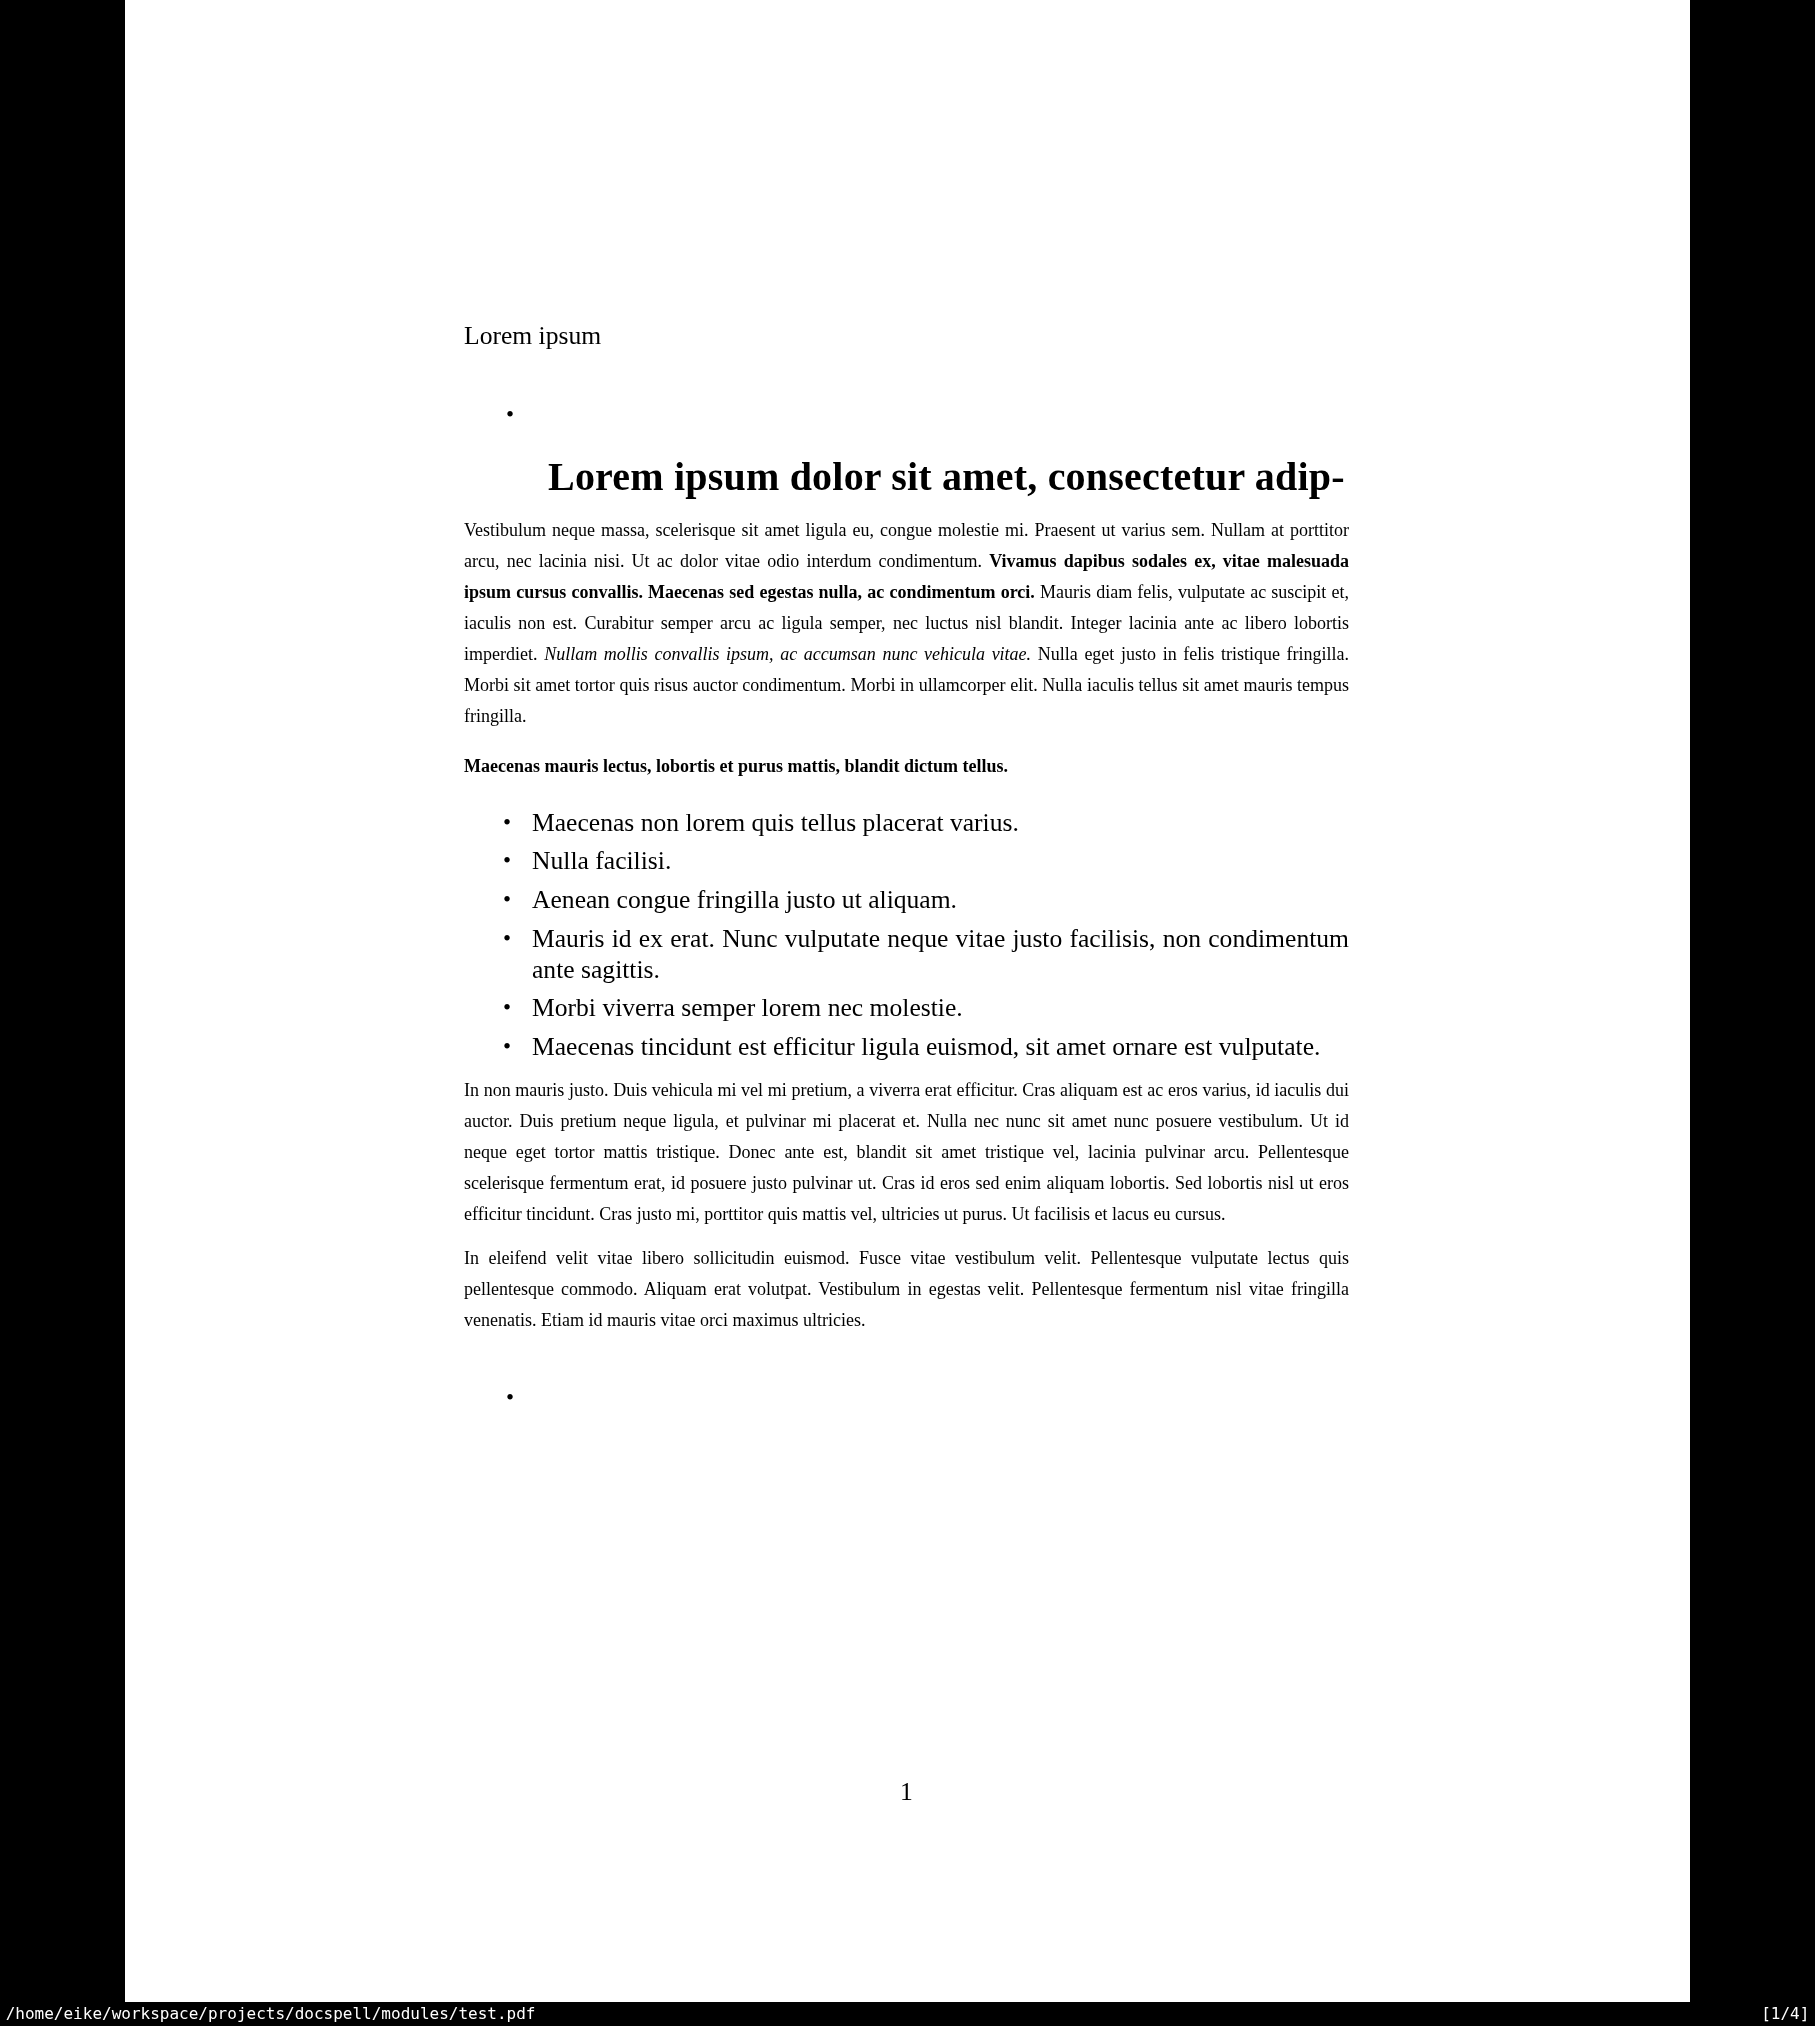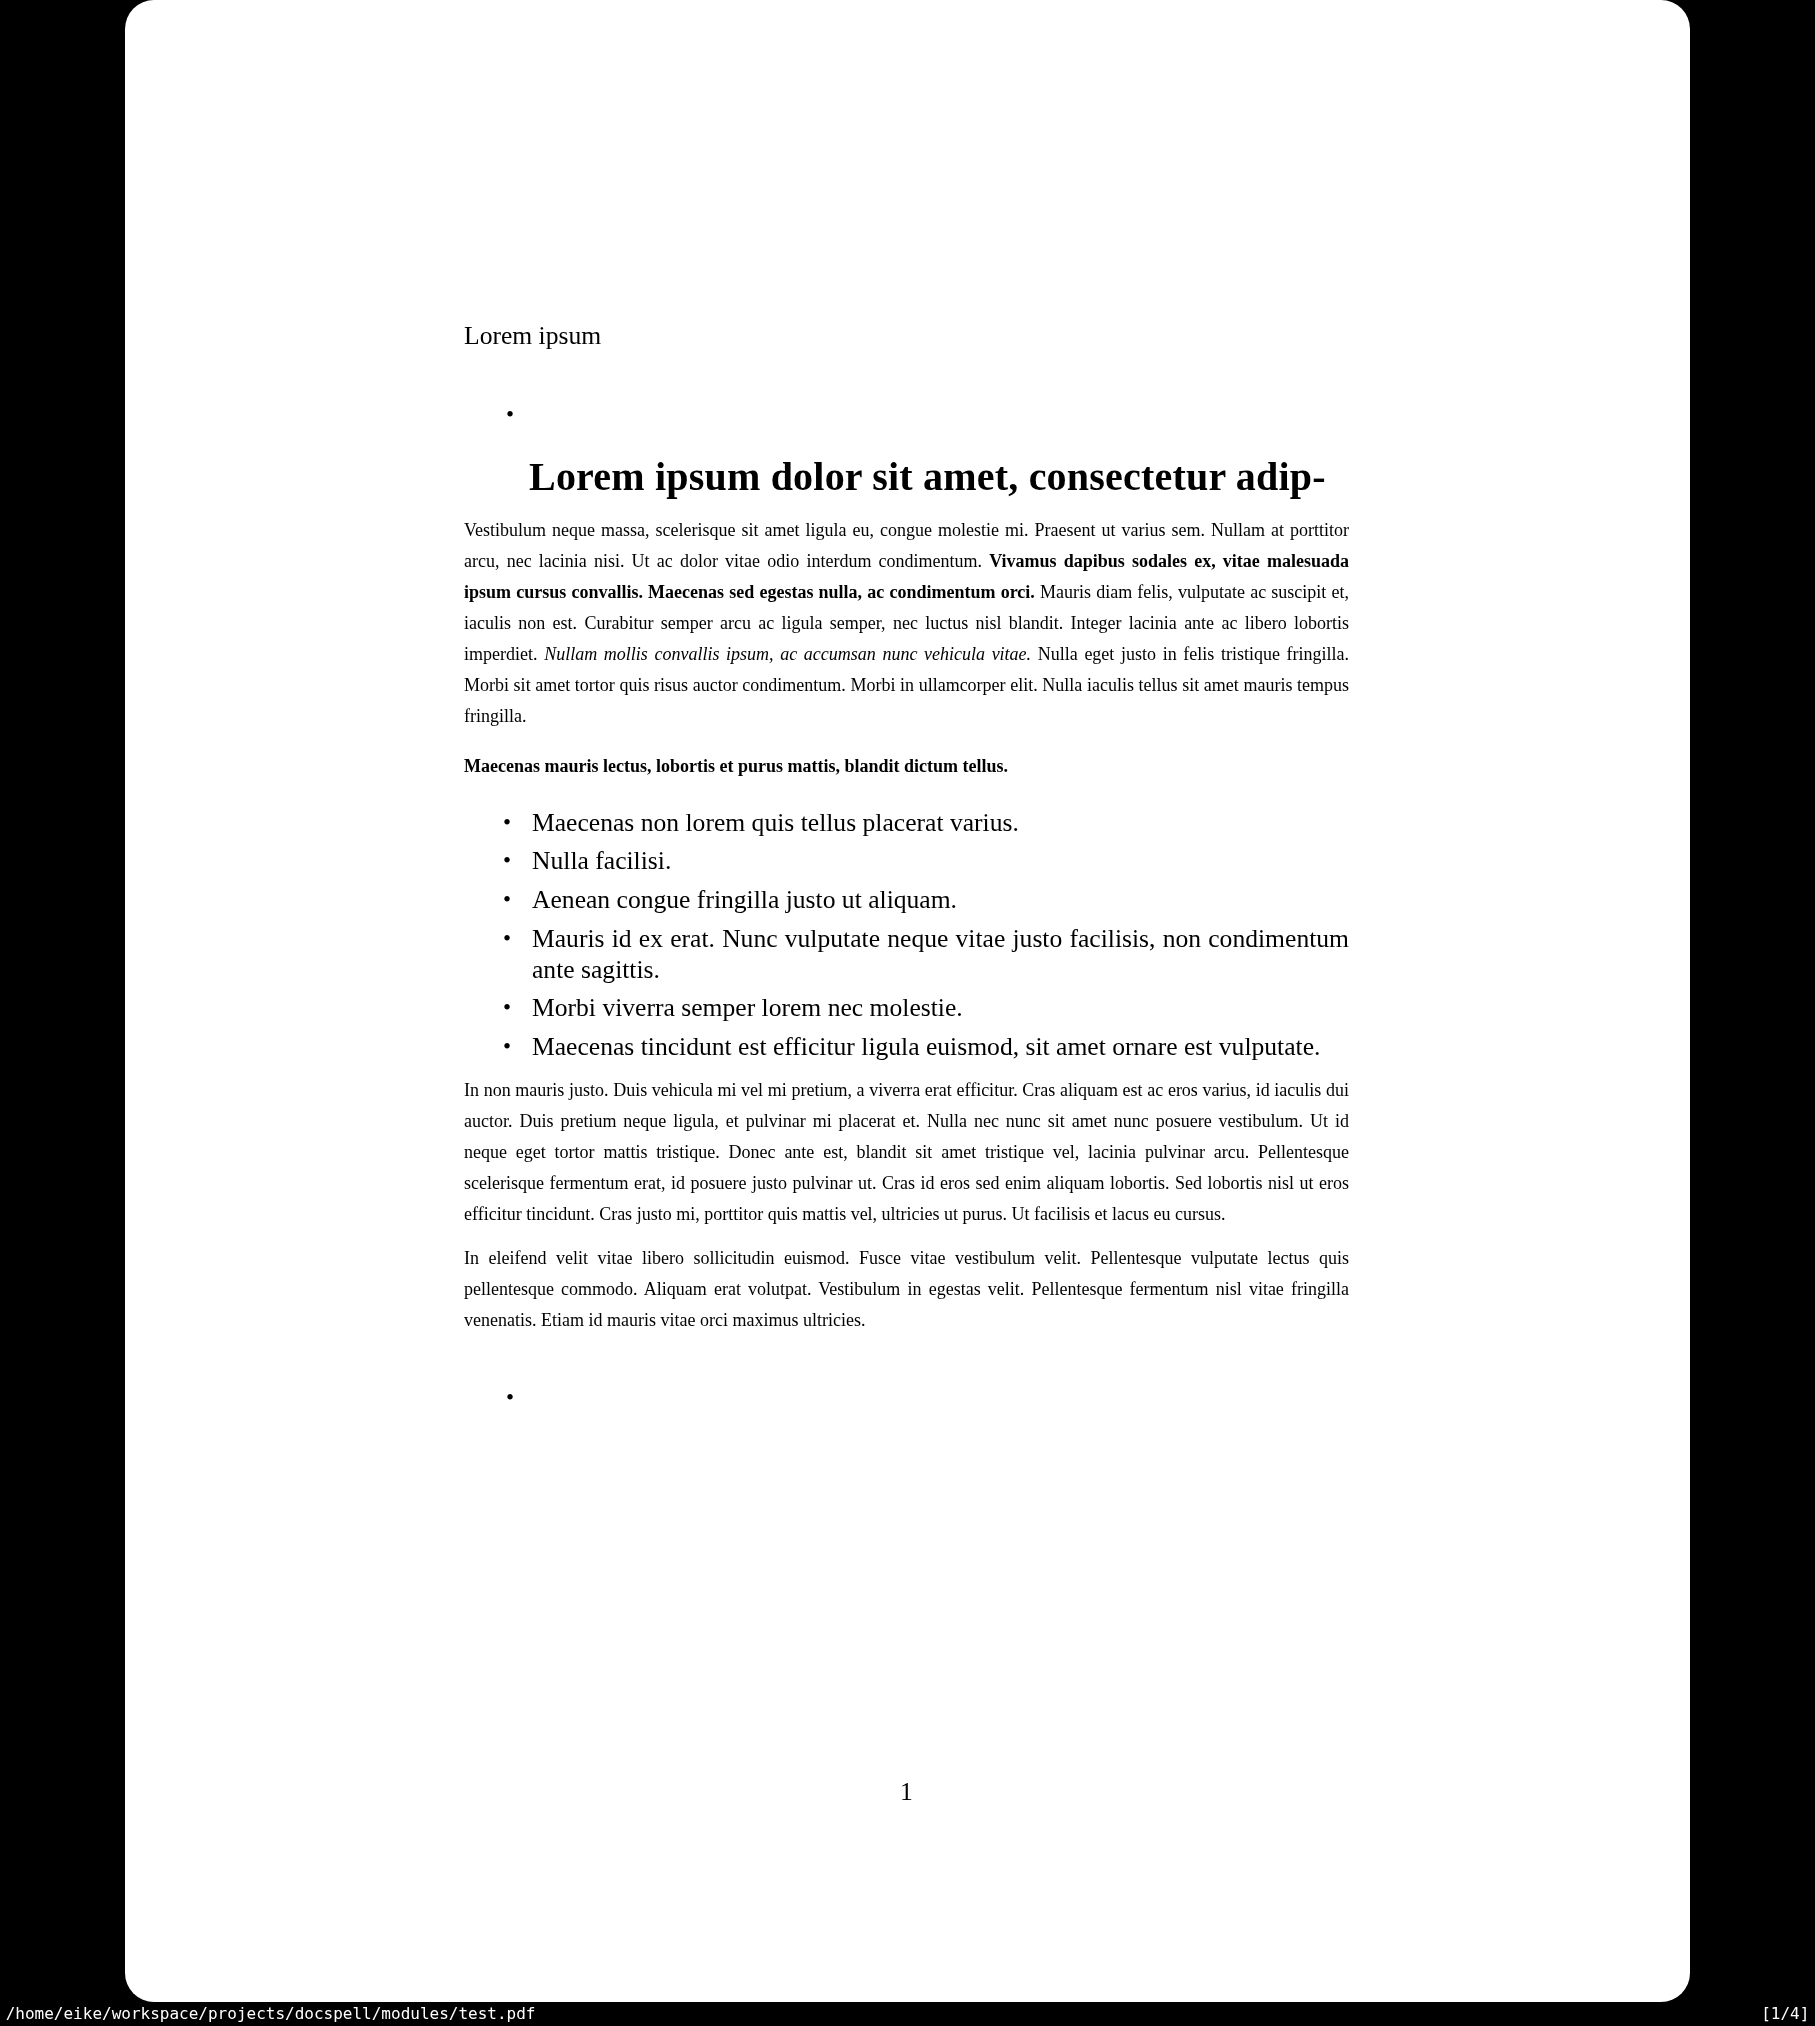--- a/index.html
+++ b/index.html
@@ -11,41 +11,40 @@
   }
   .viewport { position: relative; width: 1815px; height: 2026px; background: #000000; }
 
   
   .page {
     position: absolute;
     left: 125px; top: 0;
     width: 1565px; height: 2002px;
     background: #ffffff;
     color: #000000;
-    border-radius: 29px;
   }
   .content {
     position: absolute;
     left: 339px; top: 0;
     width: 885px;
   }
   .intro {
     margin-top: 320px;
     font-size: 25.6px; line-height: 31px;
   }
   .solo-bullet {
     margin-top: 47px;
     padding-left: 42px;
     font-size: 25.6px; line-height: 31px;
   }
   .solo-bullet.second { margin-top: 45px; }
   .bullet { font-size: 23px; }
   h1.heading {
     margin-top: 21px;
-    margin-left: 65px;
+    margin-left: 84px;
     font-size: 40px;
     line-height: 51px;
     font-weight: bold;
     letter-spacing: 0.2px;
   }
   h1.heading .hline { display: block; }
   p.body {
     margin-top: 13.2px;
     font-size: 18px;
     line-height: 31px;

